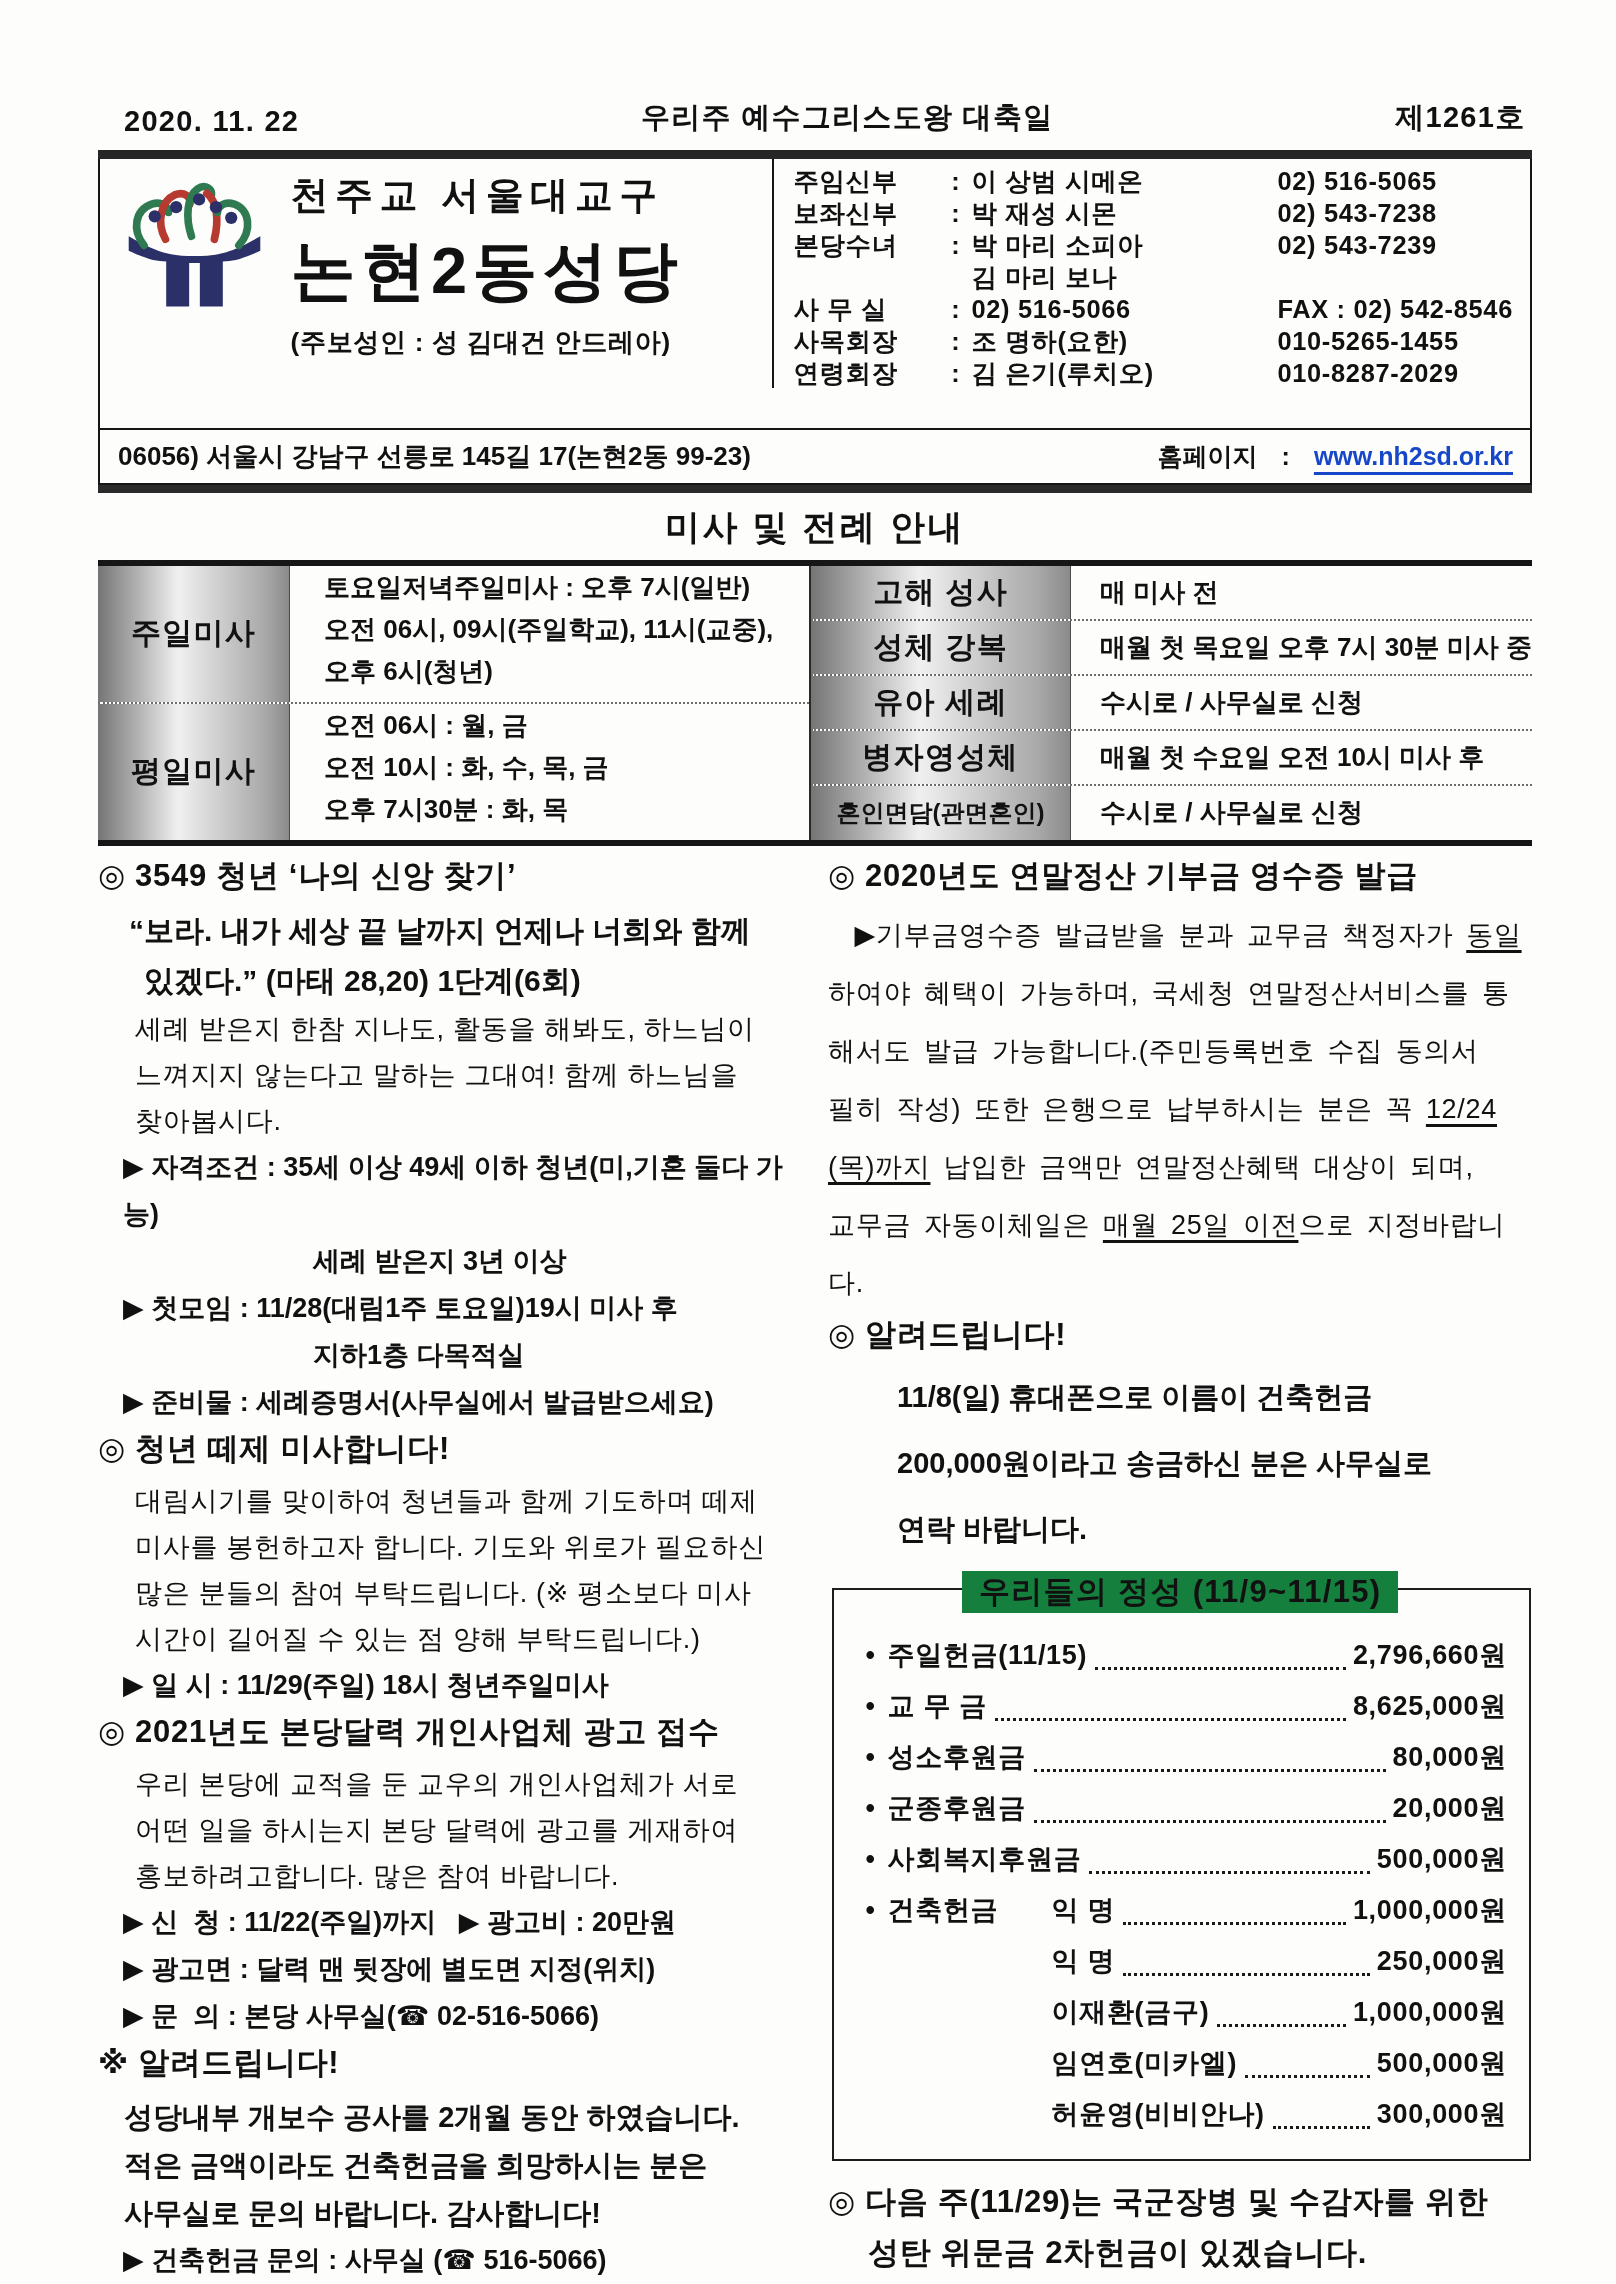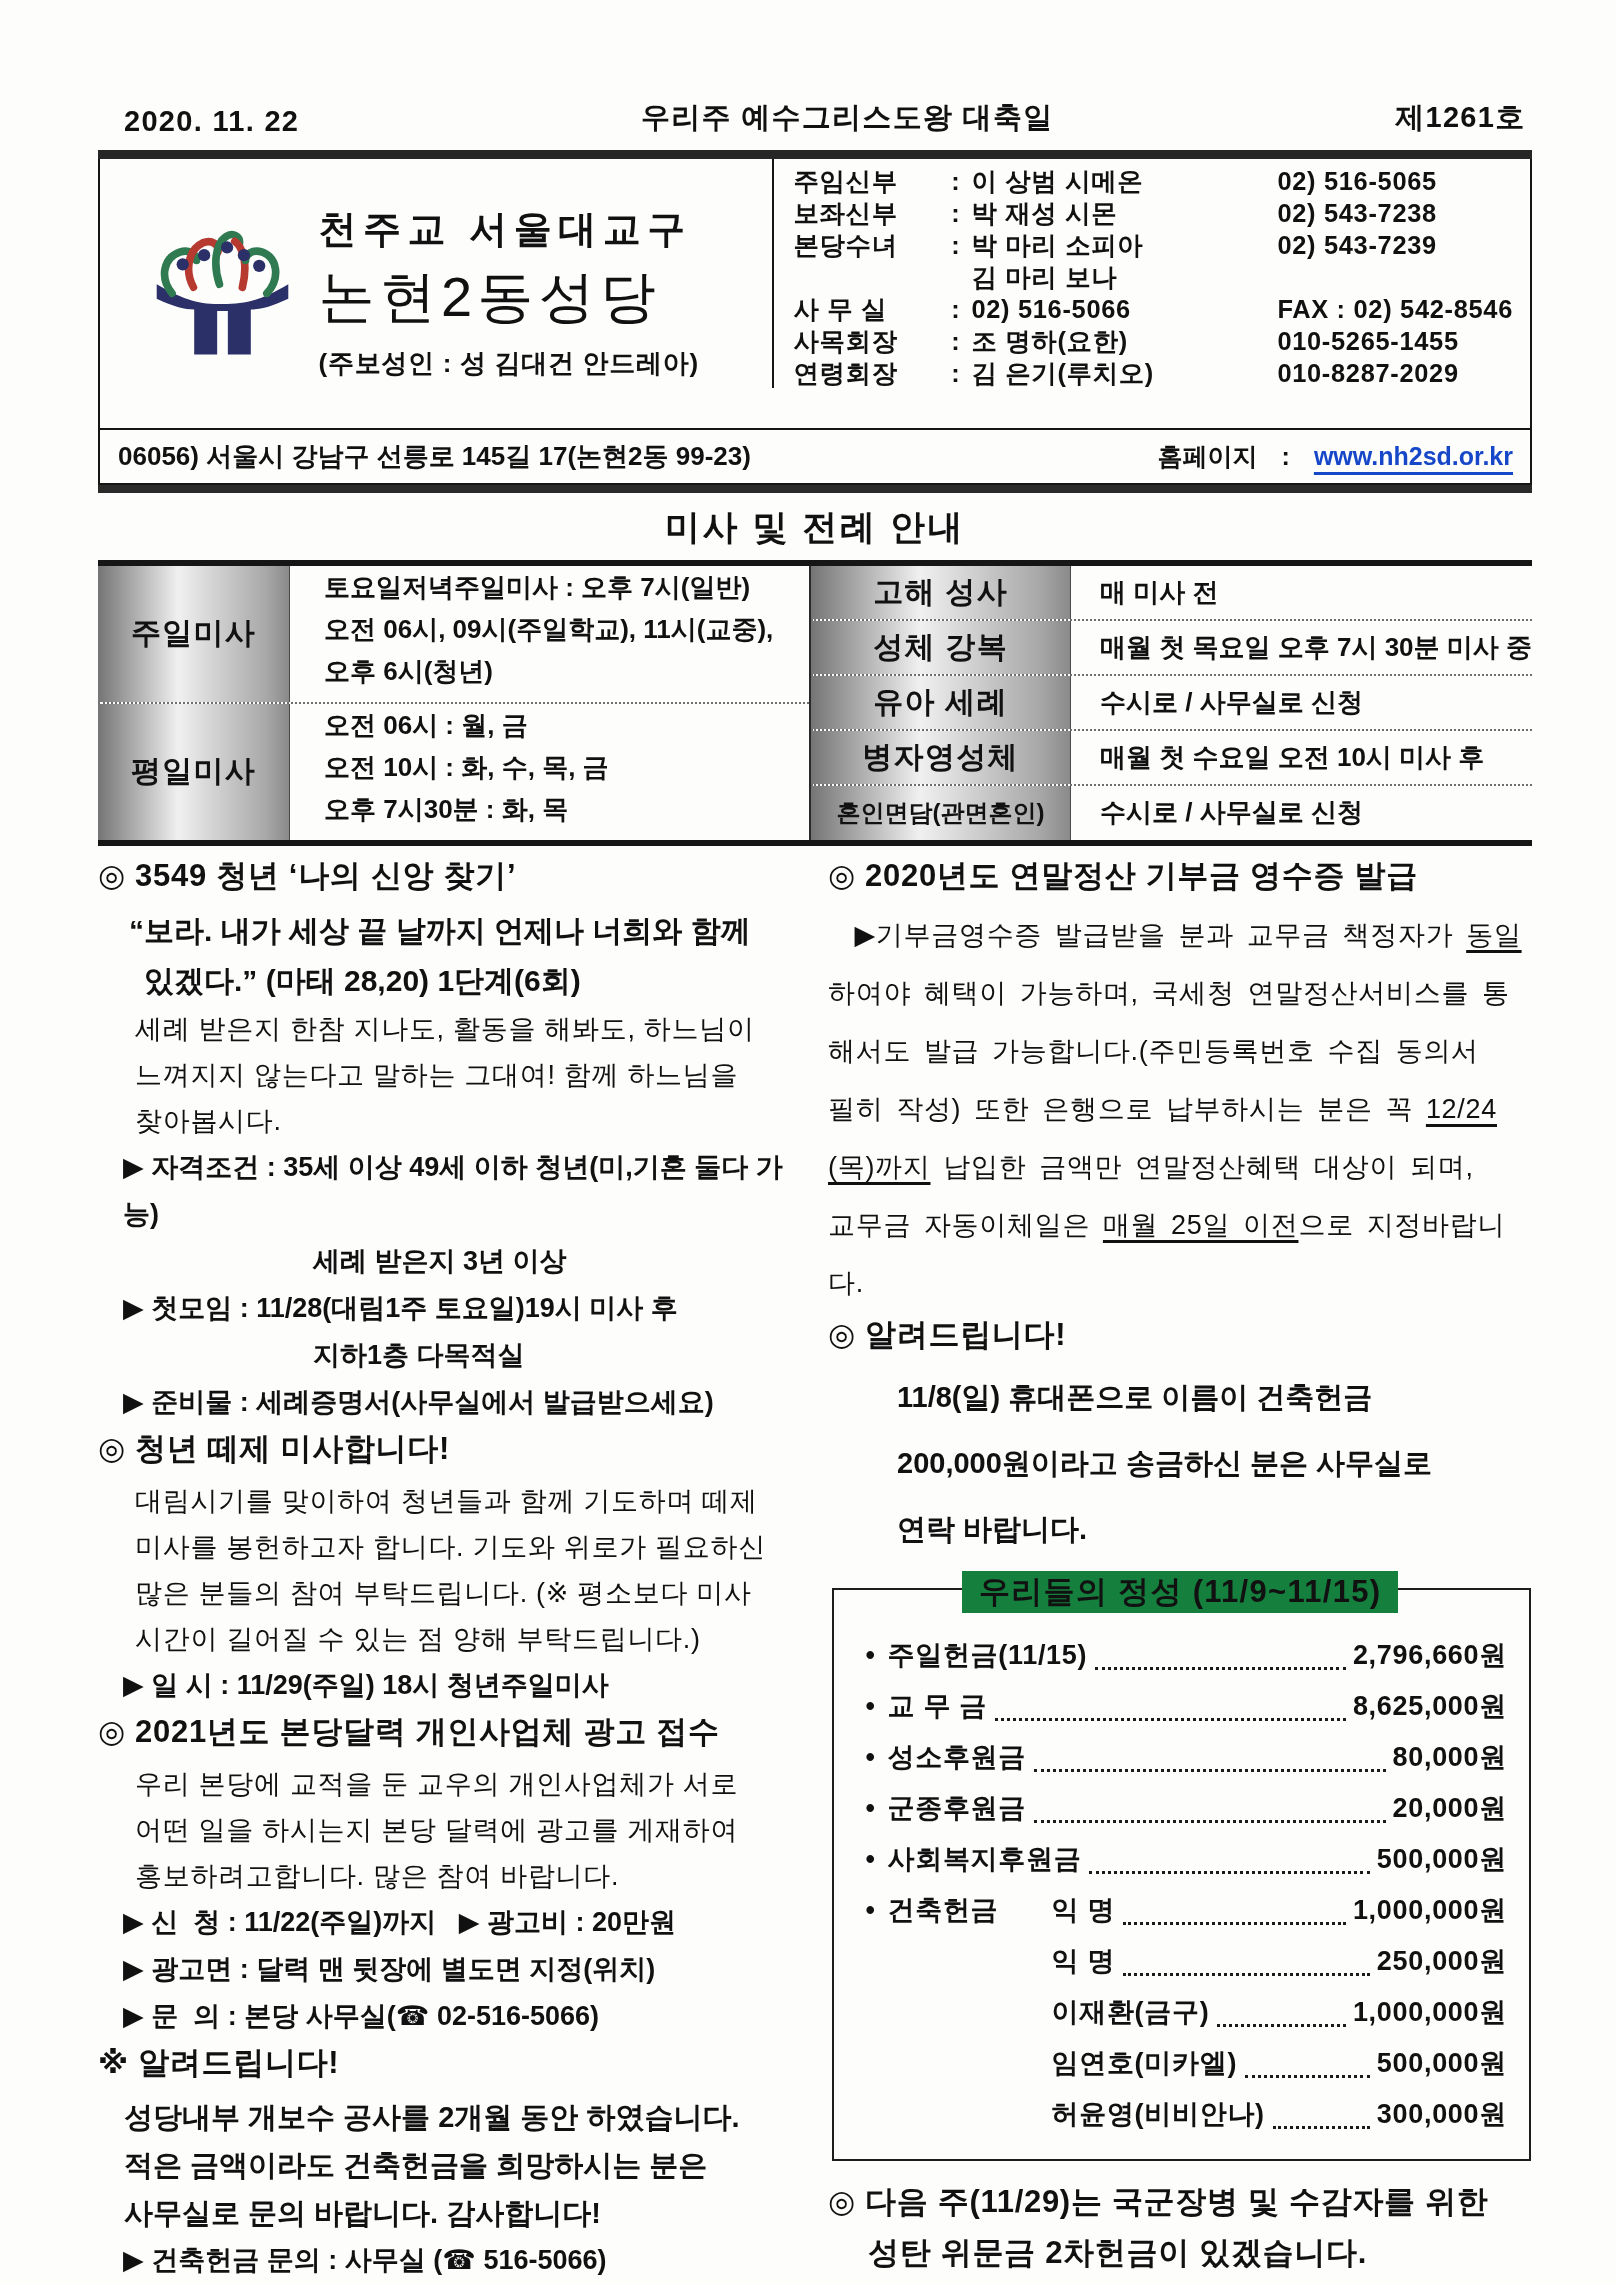--- a/index.html
+++ b/index.html
@@ -11,25 +11,25 @@
   
   .topline { display:grid; grid-template-columns:auto 1fr auto; align-items:end;
              font-size:29px; font-weight:600; letter-spacing:1.3px; padding:0 6.5px 11.7px 26px; }
   .topline .feast { text-align:center; font-weight:700; }
   .rule-thick { height:9px; background:#262626; }
 
   
   .headbox { border:2px solid #161616; border-top:none; }
   .masthead { display:flex; height:229px; }
   .mast-left { width:720px; border-right:2px solid #161616; display:flex;
-               align-items:flex-end; padding:11.7px 6.5px 6.5px 18px;margin-left:28px; }
+               align-items:flex-start; padding:11.7px 6.5px 6.5px 18px; }
   .logo { width:153px; height:163px; flex:0 0 auto; }
   .mast-names { margin-left:19.6px; }
   .diocese { font-size:38px; font-weight:800; letter-spacing:6.5px; }
-  .parish  { font-size:56px; font-weight:400; letter-spacing:5.2px; margin-top:5.2px; }
+  .parish  { font-size:65px; font-weight:700; letter-spacing:5.2px; margin-top:5.2px; }
   .patron  { font-size:26px; font-weight:600; margin-top:10.4px; letter-spacing:0.7px; }
   .mast-right { flex:1; padding:13px 17px 5.2px 19.6px; display:flex; flex-direction:column; justify-content:center; }
   .contact-row { display:flex; font-size:25.4px; font-weight:600; line-height:32px; letter-spacing:0.7px; }
   .c-label { width:147px; white-space:pre; }
   .c-colon { width:31px; text-align:center; }
   .c-name  { width:306px; white-space:pre; }
   .c-phone { flex:1; white-space:pre; }
 
   
   .addressbar { border-top:2px solid #161616; display:flex; justify-content:space-between;

